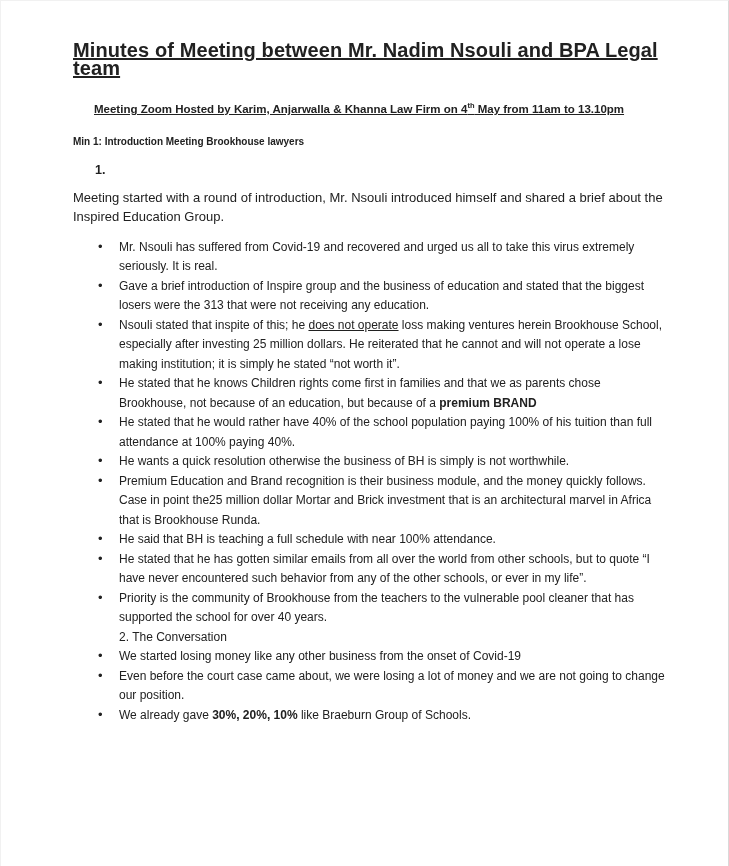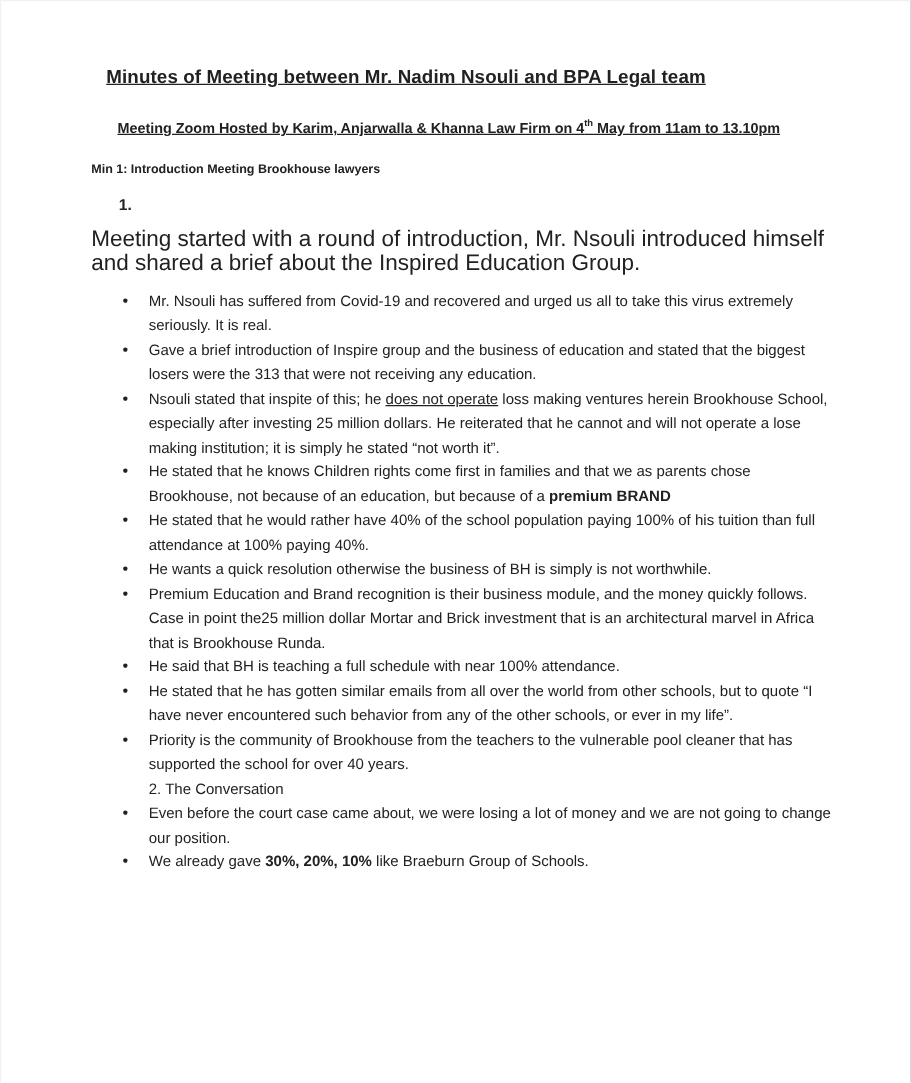--- a/index.html
+++ b/index.html
@@ -18,22 +18,22 @@
     box-sizing: border-box;
     width: 729px;
     height: 866px;
     padding: 40px 58px 18px 72px;
     background: #ffffff;
     border-top: 1px solid #f1f1f1;
     border-left: 1px solid #f1f1f1;
     border-right: 1px solid #d9d9d9;
   }
   .title {
-    margin: 12px;
-    font-size: 15px;
+    margin: 0;
+    font-size: 20px;
     line-height: 18px;
     font-weight: bold;
     text-decoration: underline;
     letter-spacing: 0.1px;
   }
   .subtitle {
     margin: 25px 0 0 21px;
     font-size: 11.5px;
     line-height: 15px;
     font-weight: bold;
@@ -55,21 +55,21 @@
     display: flex;
     padding-left: 22px;
     font-size: 12.5px;
     line-height: 21.5px;
     font-weight: bold;
   }
   .numbered .num { width: 24px; flex: 0 0 24px; }
   .numbered .num-body span { display: block; }
   .para {
     margin: 6px 0 0 0;
-    font-size: 18px;
+    font-size: 13px;
     line-height: 19.5px;
   }
   ul.bullets {
     margin: 11px 0 0 0;
     padding: 0;
     list-style: none;
   }
   ul.bullets.second { margin-top: 0; }
   ul.bullets li {
     position: relative;
@@ -119,17 +119,18 @@
       <li><span>He wants a quick resolution otherwise the business of BH is simply is not worthwhile.</span></li>
       <li><span>Premium Education and Brand recognition is their business module, and the money quickly follows. Case in point the25 million dollar Mortar and Brick investment that is an architectural marvel in Africa that is Brookhouse Runda.</span></li>
       <li><span>He said that BH is teaching a full schedule with near 100% attendance.</span></li>
       <li><span>He stated that he has gotten similar emails from all over the world from other schools, but to quote “I have never encountered such behavior from any of the other schools, or ever in my life”.</span></li>
       <li><span>Priority is the community of Brookhouse from the teachers to the vulnerable pool cleaner that has supported the school for over 40 years.</span></li>
     </ul>
 
   <p class="conv-heading">2. The Conversation</p>
 
   <ul class="bullets second">
+      <li><span>We started losing money like any other business from the onset of Covid-19</span></li>
       <li><span>Even before the court case came about, we were losing a lot of money and we are not going to change our position.</span></li>
       <li><span>We already gave </span><span class="b">30%, 20%, 10%</span><span> like Braeburn Group of Schools.</span></li>
     </ul>
 
 </div>
 
 </body></html>

